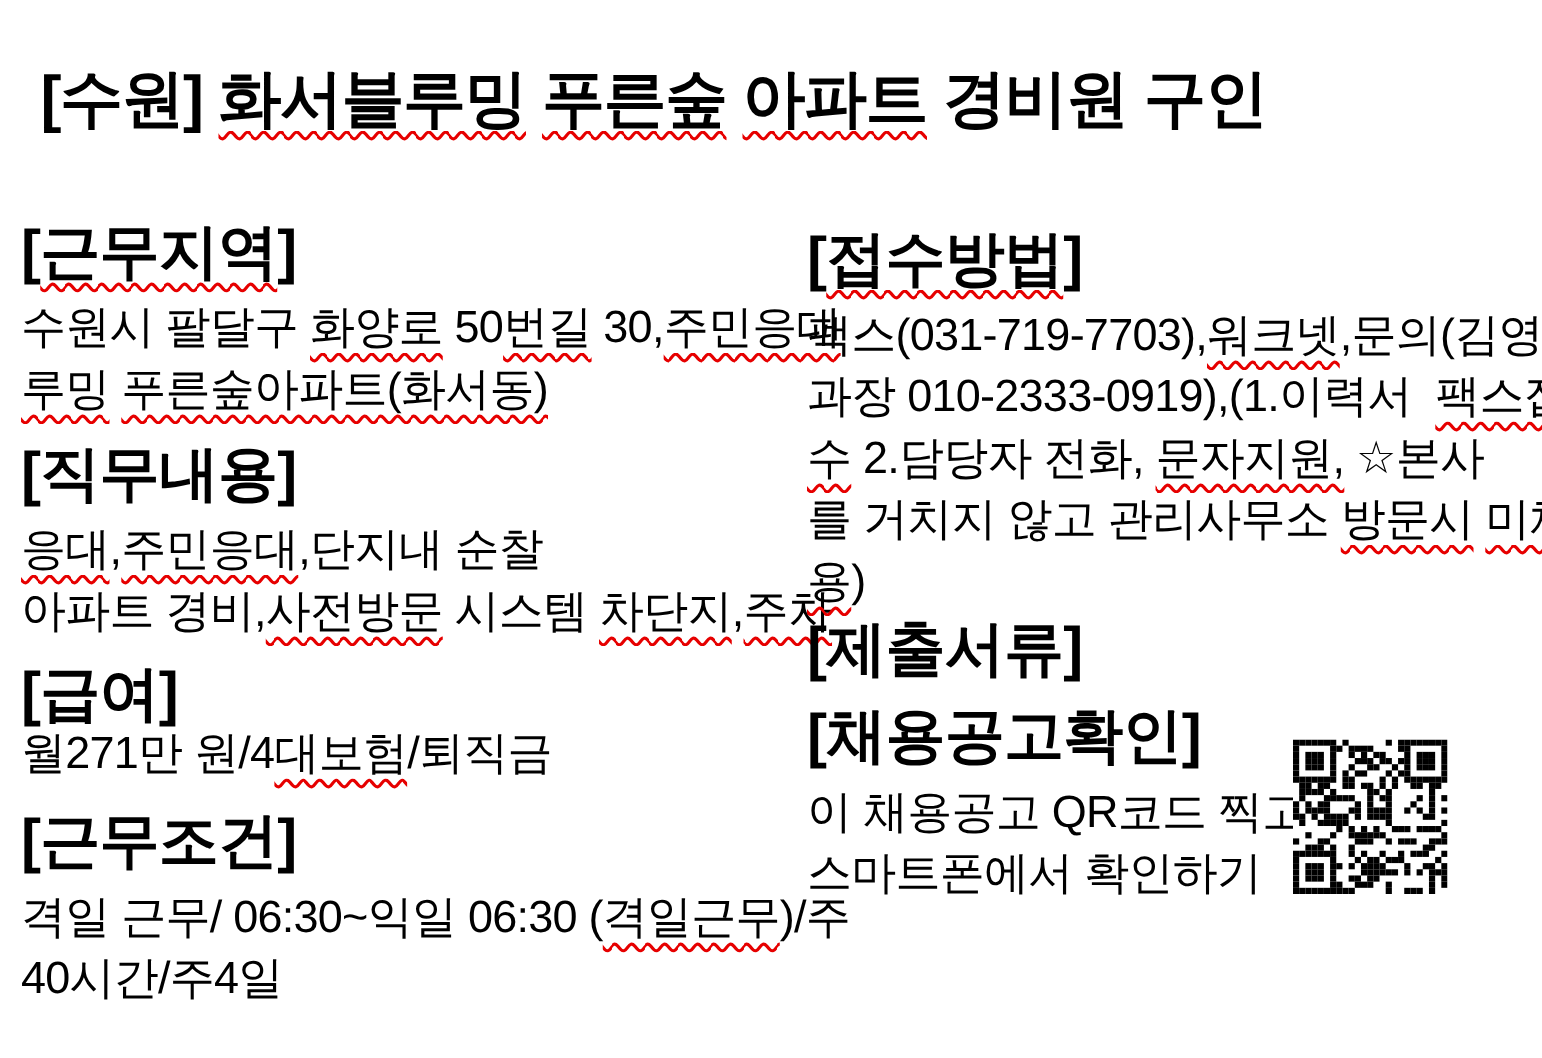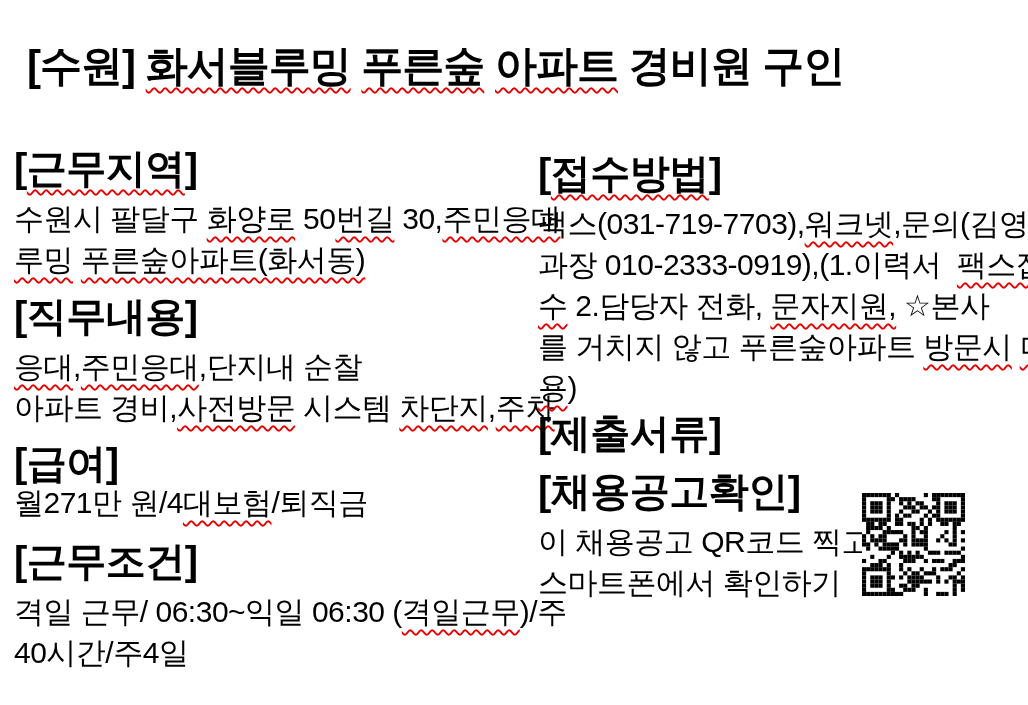--- a/index.html
+++ b/index.html
@@ -70,21 +70,21 @@
         <div class="line"><span>격일 근무/ 06:30~익일 06:30 (</span><span class="sq">격일근무</span><span>)/주</span></div>
         <div class="line"><span>40시간/주4일</span></div>
       </section>
     </div>
   <div class="col right">
       <section data-sec="application-method">
         <h2 class="hdr"><span>[</span><span class="sq">접수방법</span><span>]</span></h2>
         <div class="line"><span>팩스(031-719-7703),</span><span class="sq">워크넷</span><span>,문의(김영화</span></div>
         <div class="line"><span>과장 010-2333-0919),(1.이력서  </span><span class="sq">팩스접</span></div>
         <div class="line"><span class="sq">수</span><span> 2.담당자 전화, </span><span class="sq">문자지원,</span><span> ☆본사</span></div>
-        <div class="line"><span>를 거치지 않고 푸른숲아파트 </span><span class="sq">방문시</span><span> </span><span class="sq">미채</span></div>
+        <div class="line"><span>를 거치지 않고 관리사무소 </span><span class="sq">방문시</span><span> </span><span class="sq">미채</span></div>
         <div class="line"><span class="sq">용</span><span>)</span></div>
       </section>
       <section data-sec="required-documents">
         <h2 class="hdr"><span>[제출서류]</span></h2>
       </section>
       <section data-sec="posting-check">
         <h2 class="hdr"><span>[채용공고확인]</span></h2>
         <div class="line"><span>이 채용공고 QR코드 찍고</span></div>
         <div class="line"><span>스마트폰에서 확인하기</span></div>
       </section>

